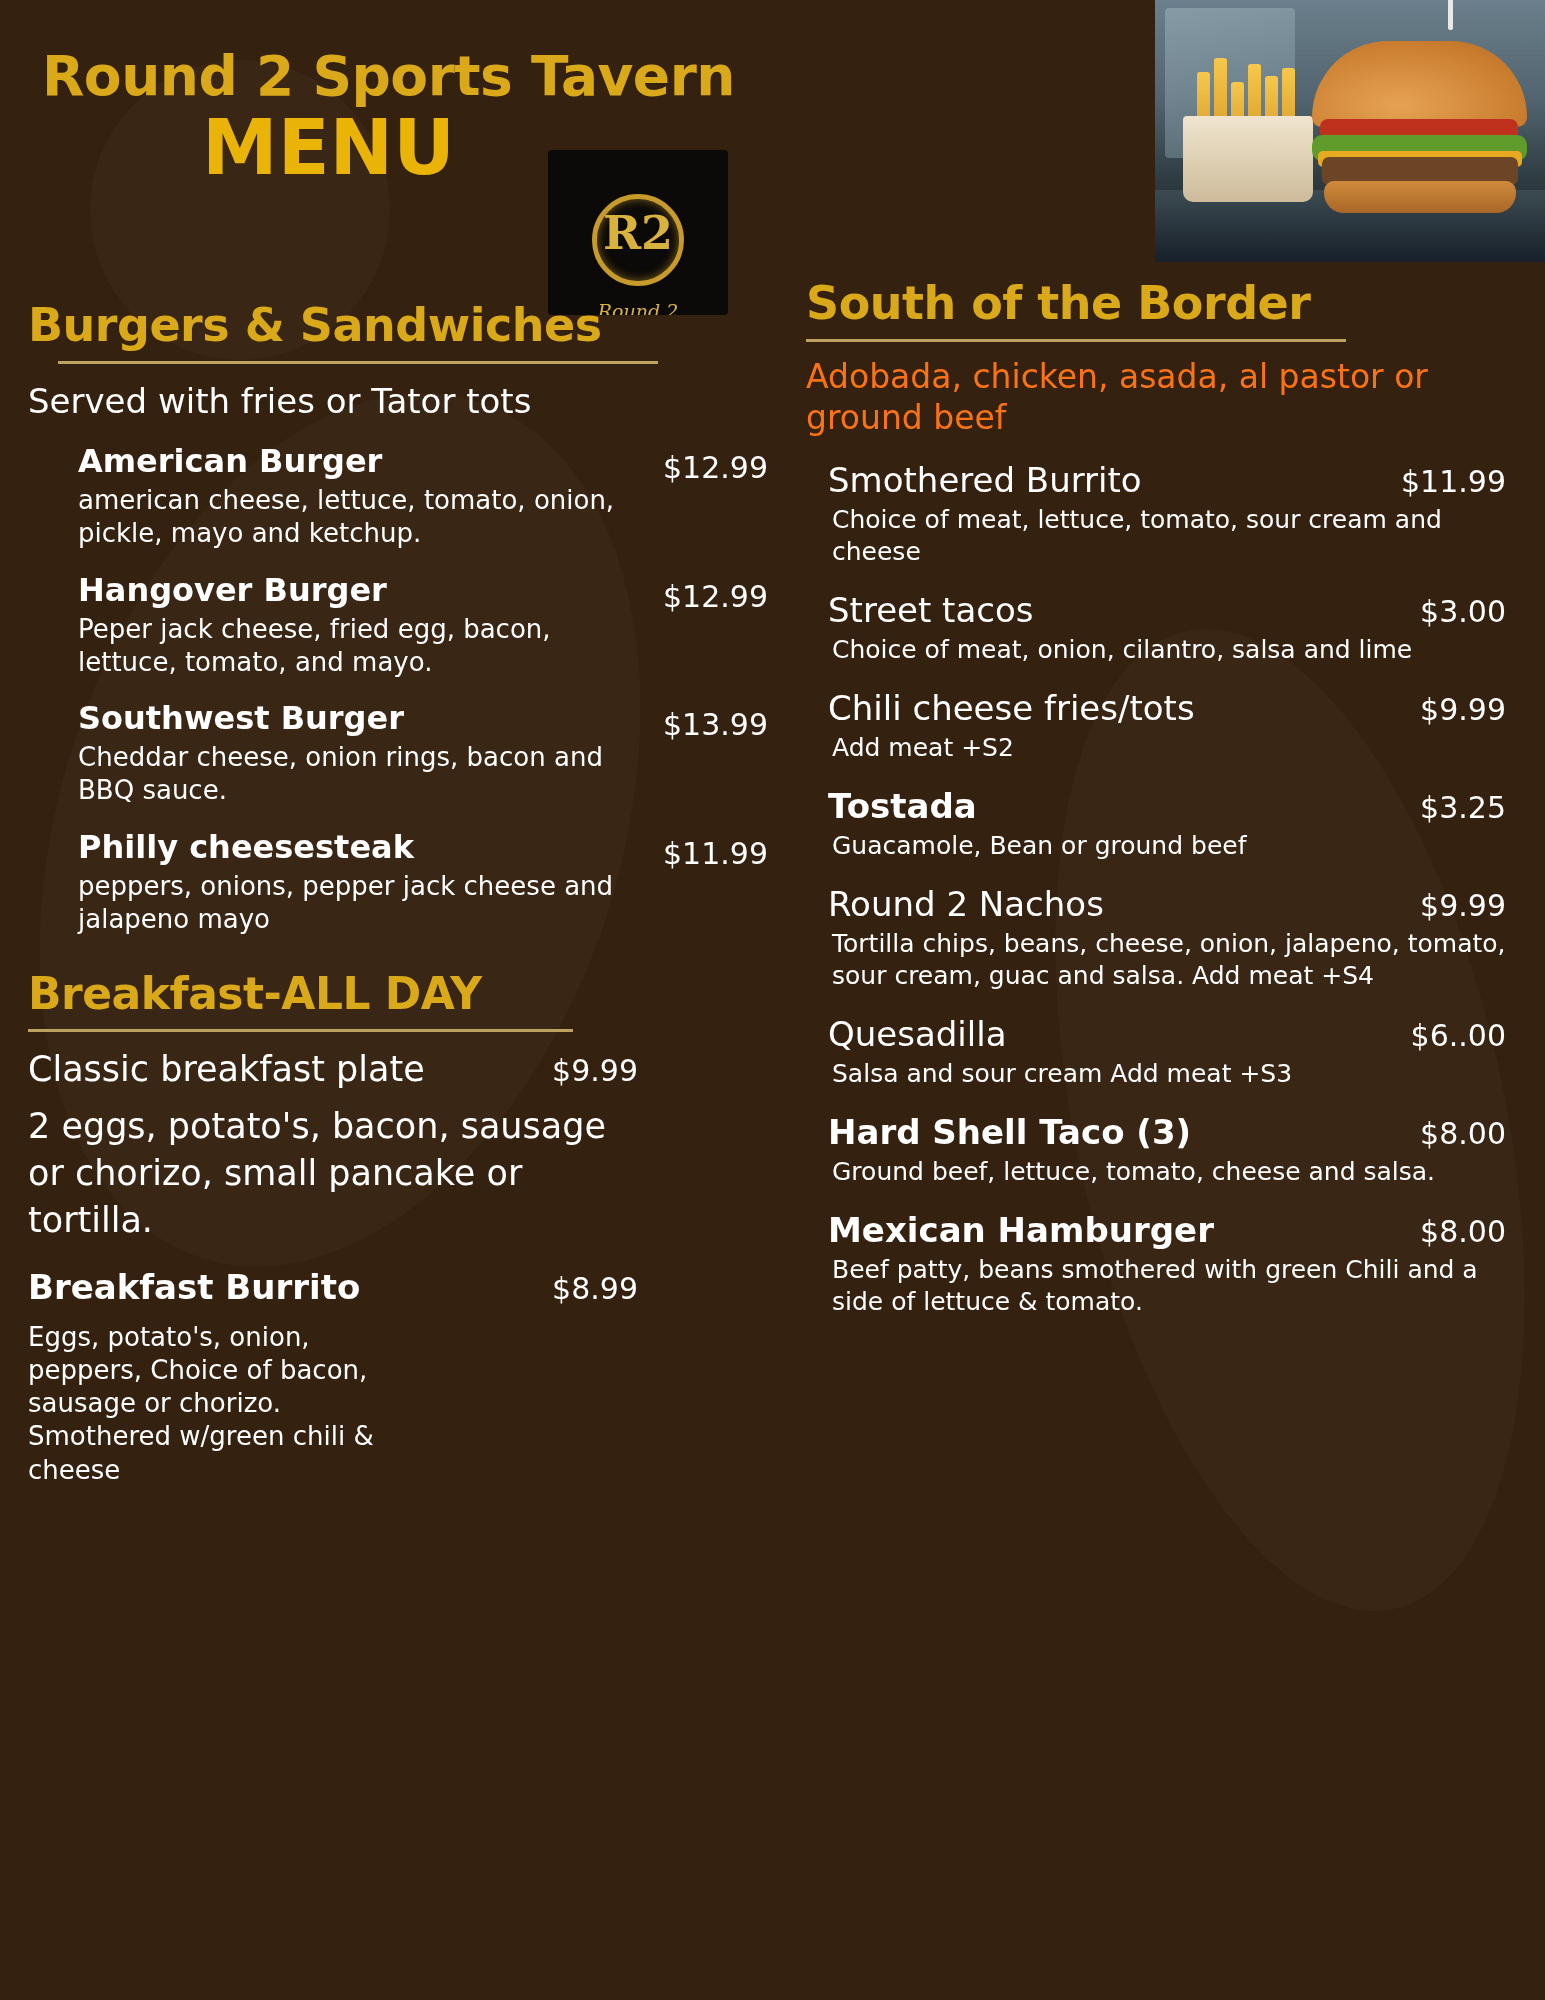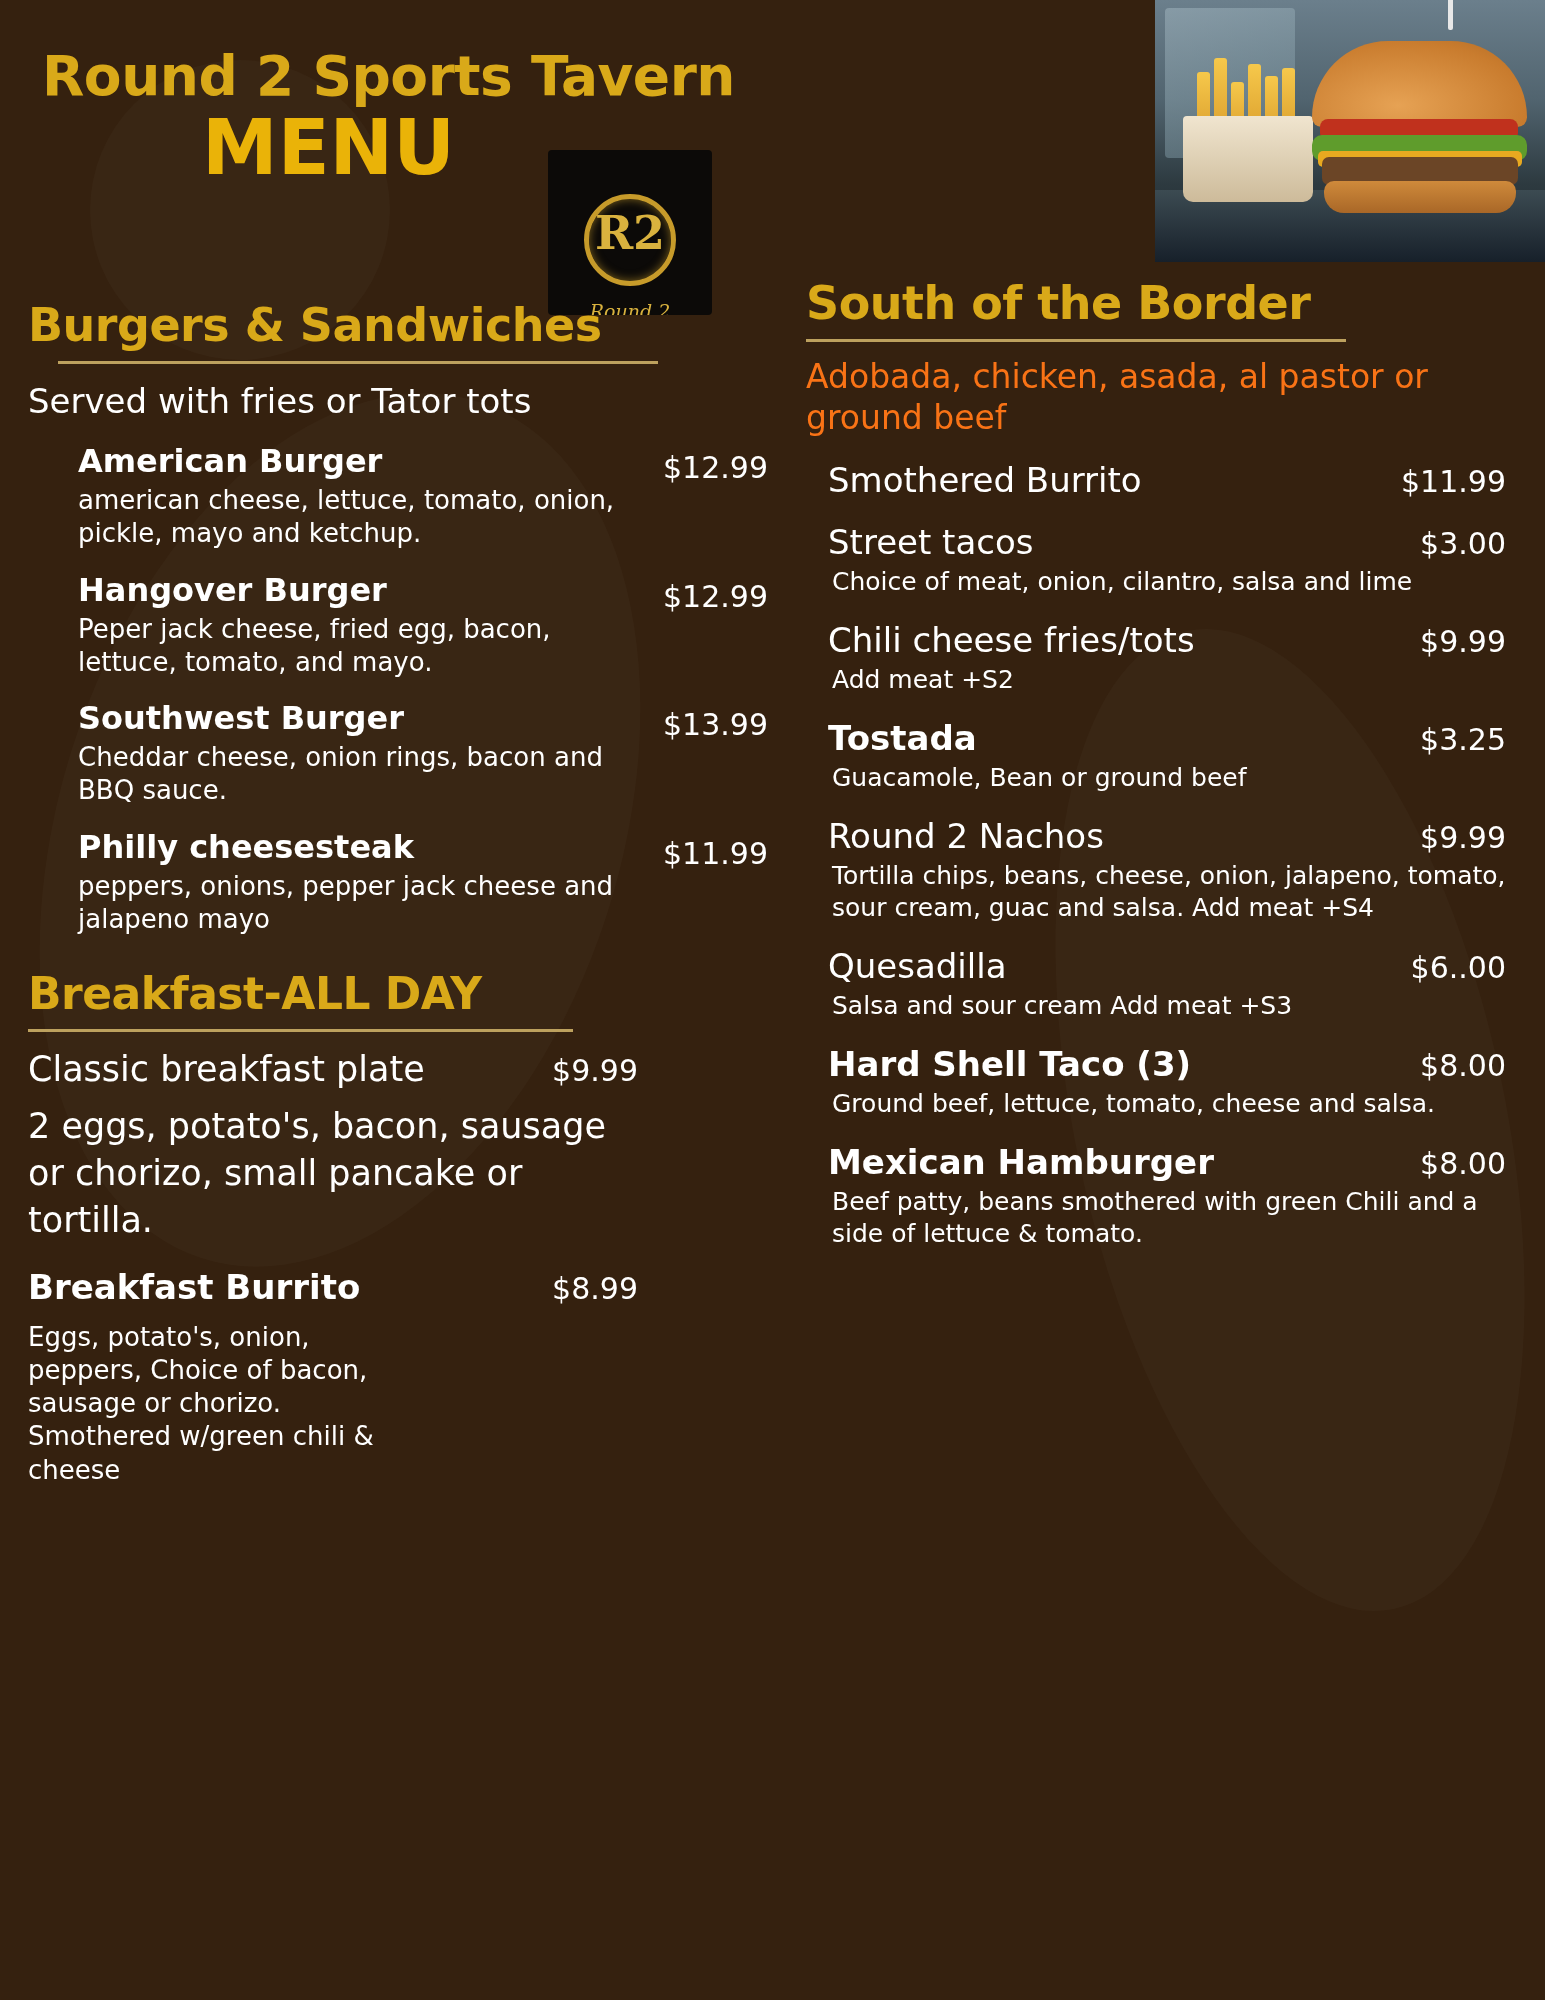--- a/index.html
+++ b/index.html
@@ -106,21 +106,21 @@
     font-weight: bold;
     font-size: 76px;
     color: #eab308;
     margin-left: 160px;
     margin-top: 4px;
     line-height: 1;
   }
   .logo {
     position:absolute;
     left: 548px; top: 150px;
-    width: 164px; height: 165px;
+    width: 180px; height: 165px;
     background: #0c0a08;
     border-radius: 4px;
     overflow:hidden;
   }
   .logo .ring {
     position:absolute; left:50%; top:44px; transform:translateX(-50%);
     width: 92px; height: 92px; border-radius:50%;
     border: 5px solid #c79b2a;
     box-shadow: 0 0 10px rgba(199,155,42,.6) inset;
   }
@@ -324,20 +324,21 @@
     <div class="rule right-rule"></div>
     <div class="right-sub">Adobada, chicken, asada, al pastor or ground beef</div>
 
     <div class="right-items">
 
       <div class="item">
         <div class="item-row">
           <span class="item-name nowrapname">Smothered Burrito</span>
           <span class="item-price">$11.99</span>
         </div>
+        <div class="item-desc">Choice of meat, lettuce, tomato, sour cream and cheese</div>
       </div>
 
       <div class="item">
         <div class="item-row">
           <span class="item-name nowrapname">Street tacos</span>
           <span class="item-price">$3.00</span>
         </div>
         <div class="item-desc">Choice of meat, onion, cilantro, salsa and lime</div>
       </div>
 

